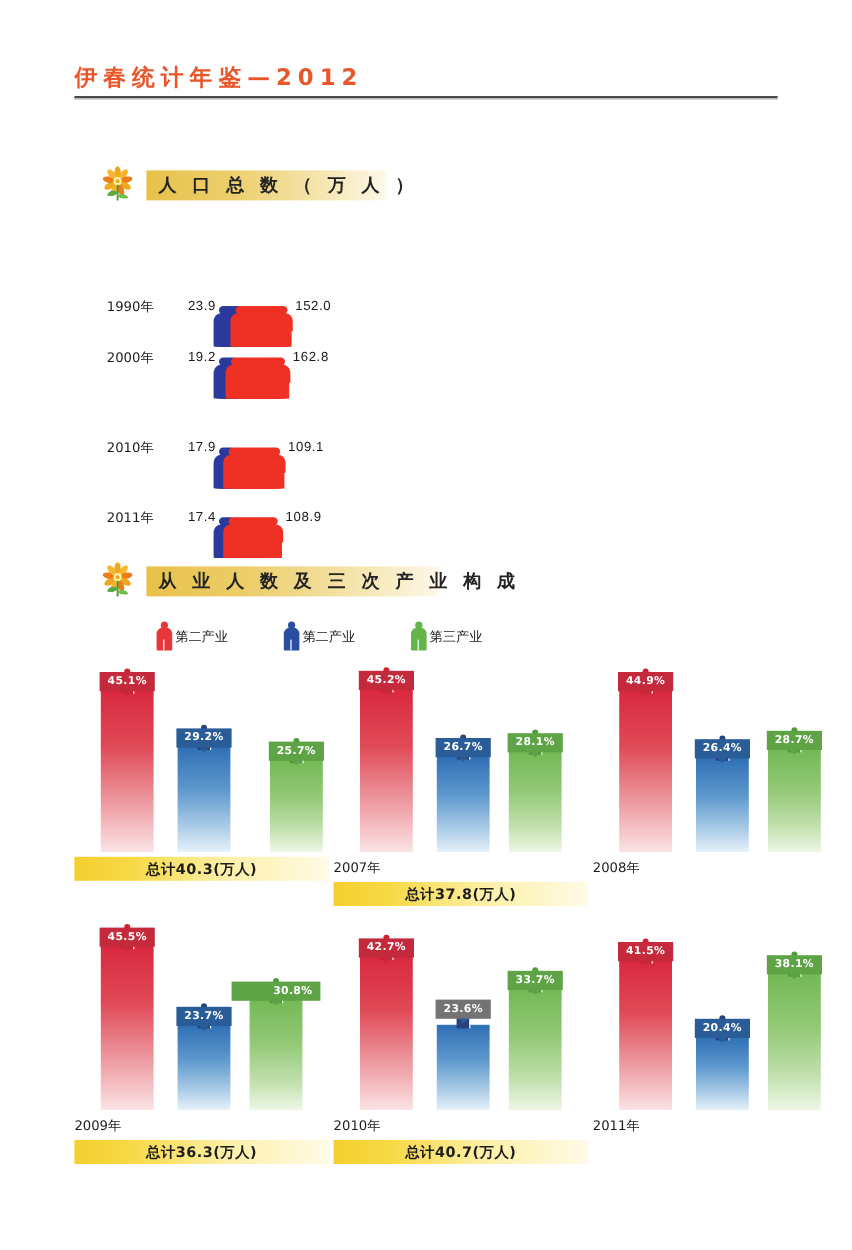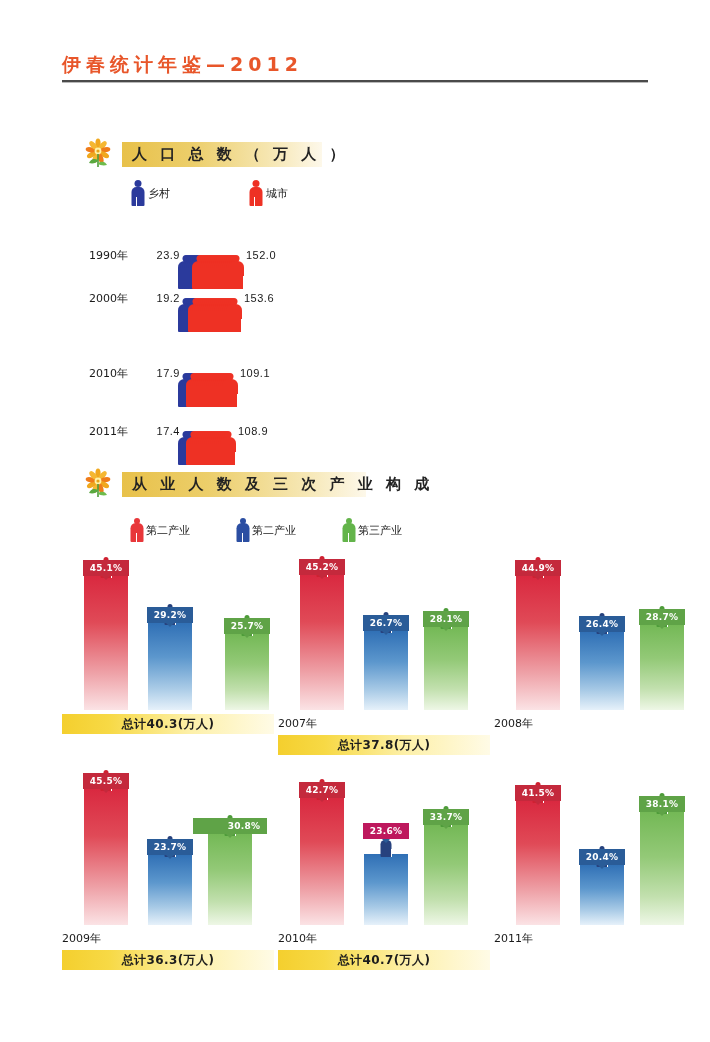--- a/index.html
+++ b/index.html
@@ -111,38 +111,20 @@
           <path d="M16 22 C10 19 8 23 7 25 C11 26 14 25 16 23 Z" fill="#5aa83f"></path>
           <path d="M16 25 C21 22 24 25 25 27 C21 28 18 27 16 26 Z" fill="#6fbb4c"></path>
         </g>
       </svg>
     </span>
     <span class="sec-title-band" style="width:178px;">
       <span class="sec-title-text">人 口 总 数 （ 万 人 ）</span>
     </span>
   </div>
 
-  <div class="legend" style="left:130px;top:180px;">
-    <span class="legend-item">
-      <span class="person" style="width:15px;height:26px;">
-        <span class="head" style="top:0;width:7px;height:7px;background:#2b3a9c;"></span>
-        <span class="body" style="top:7px;width:13px;height:19px;background:#2b3a9c;border-radius:5px 5px 1px 1px;"></span>
-        <span class="legsplit" style="left:6px;top:17px;width:1.4px;height:9px;"></span>
-      </span>
-      <span class="legend-label">乡村</span>
-    </span>
-    <span class="legend-item" style="margin-left:52px;">
-      <span class="person" style="width:15px;height:26px;">
-        <span class="head" style="top:0;width:7px;height:7px;background:#ee3124;"></span>
-        <span class="body" style="top:7px;width:13px;height:19px;background:#ee3124;border-radius:5px 5px 1px 1px;"></span>
-        <span class="legsplit" style="left:6px;top:17px;width:1.4px;height:9px;"></span>
-      </span>
-      <span class="legend-label">城市</span>
-    </span>
-  </div>
 
   <div id="picto-rows">
       <div class="picto-row" style="top: 232px;">
         <span class="picto-year">1990年</span>
         <span class="picto-left-val">23.9</span>
         <span class="picto-figs">
           <span style="margin-right:2px"><span class="person" style="width:16px;height:34px;"><span class="head" style="top:0;width:7px;height:7px;background:#2b3a9c;"></span><span class="body" style="top:6px;width:16px;height:28px;background:#2b3a9c;border-radius:6.4px 6.4px 1px 1px;"></span><span class="legsplit" style="left:7.3px;top:21.08px;width:1.5px;height:12.92px;background:#fff;"></span></span></span>
           <span style="margin-right:2px"><span class="person" style="width:16px;height:34px;"><span class="head" style="top:0;width:7px;height:7px;background:#2b3a9c;"></span><span class="body" style="top:6px;width:16px;height:28px;background:#2b3a9c;border-radius:6.4px 6.4px 1px 1px;"></span><span class="legsplit" style="left:7.3px;top:21.08px;width:1.5px;height:12.92px;background:#fff;"></span></span></span>
           <span style="margin-right:2px"><span class="person" style="width:16px;height:34px;"><span class="head" style="top:0;width:7px;height:7px;background:#2b3a9c;"></span><span class="body" style="top:6px;width:16px;height:28px;background:#2b3a9c;border-radius:6.4px 6.4px 1px 1px;"></span><span class="legsplit" style="left:7.3px;top:21.08px;width:1.5px;height:12.92px;background:#fff;"></span></span></span>
           <span style="margin-right:2px"><span class="person" style="width:16px;height:34px;"><span class="head" style="top:0;width:7px;height:7px;background:#2b3a9c;"></span><span class="body" style="top:6px;width:16px;height:28px;background:#2b3a9c;border-radius:6.4px 6.4px 1px 1px;"></span><span class="legsplit" style="left:7.3px;top:21.08px;width:1.5px;height:12.92px;background:#fff;"></span></span></span>
@@ -194,21 +176,21 @@
           <span style="margin-right:2px"><span class="person" style="width:16px;height:34px;"><span class="head" style="top:0;width:7px;height:7px;background:#ee3124;"></span><span class="body" style="top:6px;width:16px;height:28px;background:#ee3124;border-radius:6.4px 6.4px 1px 1px;"></span><span class="legsplit" style="left:7.3px;top:21.08px;width:1.5px;height:12.92px;background:#fff;"></span></span></span>
           <span style="margin-right:2px"><span class="person" style="width:16px;height:34px;"><span class="head" style="top:0;width:7px;height:7px;background:#ee3124;"></span><span class="body" style="top:6px;width:16px;height:28px;background:#ee3124;border-radius:6.4px 6.4px 1px 1px;"></span><span class="legsplit" style="left:7.3px;top:21.08px;width:1.5px;height:12.92px;background:#fff;"></span></span></span>
           <span style="margin-right:2px"><span class="person" style="width:16px;height:34px;"><span class="head" style="top:0;width:7px;height:7px;background:#ee3124;"></span><span class="body" style="top:6px;width:16px;height:28px;background:#ee3124;border-radius:6.4px 6.4px 1px 1px;"></span><span class="legsplit" style="left:7.3px;top:21.08px;width:1.5px;height:12.92px;background:#fff;"></span></span></span>
           <span style="margin-right:2px"><span class="person" style="width:16px;height:34px;"><span class="head" style="top:0;width:7px;height:7px;background:#ee3124;"></span><span class="body" style="top:6px;width:16px;height:28px;background:#ee3124;border-radius:6.4px 6.4px 1px 1px;"></span><span class="legsplit" style="left:7.3px;top:21.08px;width:1.5px;height:12.92px;background:#fff;"></span></span></span>
           <span style="margin-right:2px"><span class="person" style="width:16px;height:34px;"><span class="head" style="top:0;width:7px;height:7px;background:#ee3124;"></span><span class="body" style="top:6px;width:16px;height:28px;background:#ee3124;border-radius:6.4px 6.4px 1px 1px;"></span><span class="legsplit" style="left:7.3px;top:21.08px;width:1.5px;height:12.92px;background:#fff;"></span></span></span>
           <span style="margin-right:2px"><span class="person" style="width:16px;height:34px;"><span class="head" style="top:0;width:7px;height:7px;background:#ee3124;"></span><span class="body" style="top:6px;width:16px;height:28px;background:#ee3124;border-radius:6.4px 6.4px 1px 1px;"></span><span class="legsplit" style="left:7.3px;top:21.08px;width:1.5px;height:12.92px;background:#fff;"></span></span></span>
           <span style="margin-right:2px"><span class="person" style="width:16px;height:34px;"><span class="head" style="top:0;width:7px;height:7px;background:#ee3124;"></span><span class="body" style="top:6px;width:16px;height:28px;background:#ee3124;border-radius:6.4px 6.4px 1px 1px;"></span><span class="legsplit" style="left:7.3px;top:21.08px;width:1.5px;height:12.92px;background:#fff;"></span></span></span>
           <span style="margin-right:2px"><span class="person" style="width:16px;height:34px;"><span class="head" style="top:0;width:7px;height:7px;background:#ee3124;"></span><span class="body" style="top:6px;width:16px;height:28px;background:#ee3124;border-radius:6.4px 6.4px 1px 1px;"></span><span class="legsplit" style="left:7.3px;top:21.08px;width:1.5px;height:12.92px;background:#fff;"></span></span></span>
           <span style="margin-right:2px"><span class="person" style="width:16px;height:34px;"><span class="head" style="top:0;width:7px;height:7px;background:#ee3124;"></span><span class="body" style="top:6px;width:16px;height:28px;background:#ee3124;border-radius:6.4px 6.4px 1px 1px;"></span><span class="legsplit" style="left:7.3px;top:21.08px;width:1.5px;height:12.92px;background:#fff;"></span></span></span>
         </span>
-        <span class="picto-right-val">153.6</span>
+        <span class="picto-right-val">162.8</span>
       </div>
       <div class="picto-row" style="top: 350px;">
         <span class="picto-year">2010年</span>
         <span class="picto-left-val">17.9</span>
         <span class="picto-figs">
           <span style="margin-right:2px"><span class="person" style="width:16px;height:34px;"><span class="head" style="top:0;width:7px;height:7px;background:#2b3a9c;"></span><span class="body" style="top:6px;width:16px;height:28px;background:#2b3a9c;border-radius:6.4px 6.4px 1px 1px;"></span><span class="legsplit" style="left:7.3px;top:21.08px;width:1.5px;height:12.92px;background:#fff;"></span></span></span>
           <span style="margin-right:2px"><span class="person" style="width:16px;height:34px;"><span class="head" style="top:0;width:7px;height:7px;background:#2b3a9c;"></span><span class="body" style="top:6px;width:16px;height:28px;background:#2b3a9c;border-radius:6.4px 6.4px 1px 1px;"></span><span class="legsplit" style="left:7.3px;top:21.08px;width:1.5px;height:12.92px;background:#fff;"></span></span></span>
           <span style="margin-right:2px"><span class="person" style="width:16px;height:34px;"><span class="head" style="top:0;width:7px;height:7px;background:#2b3a9c;"></span><span class="body" style="top:6px;width:16px;height:28px;background:#2b3a9c;border-radius:6.4px 6.4px 1px 1px;"></span><span class="legsplit" style="left:7.3px;top:21.08px;width:1.5px;height:12.92px;background:#fff;"></span></span></span>
           <span style="margin-right:2px"><span class="person" style="width:16px;height:34px;"><span class="head" style="top:0;width:7px;height:7px;background:#2b3a9c;"></span><span class="body" style="top:6px;width:16px;height:28px;background:#2b3a9c;border-radius:6.4px 6.4px 1px 1px;"></span><span class="legsplit" style="left:7.3px;top:21.08px;width:1.5px;height:12.92px;background:#fff;"></span></span></span>
           <span style="margin-right:2px"><span class="person" style="width:16px;height:34px;"><span class="head" style="top:0;width:7px;height:7px;background:#ee3124;"></span><span class="body" style="top:6px;width:16px;height:28px;background:#ee3124;border-radius:6.4px 6.4px 1px 1px;"></span><span class="legsplit" style="left:7.3px;top:21.08px;width:1.5px;height:12.92px;background:#fff;"></span></span></span>
@@ -403,21 +385,21 @@
       <div class="chart" style="left: 278px; top: 775px;">
         <div class="chart-plot">
           <div class="bar-col" style="left:22px;height:128px;">
             <div class="bar-fill" style="height:128px;background:linear-gradient(180deg,#d9283f 0%,#e04a57 35%,#eea0a6 72%,#fbe3e5 100%);"></div>
             <div class="bar-icon" style="bottom:146px;"><span class="person" style="width:11px;height:21px;"><span class="head" style="top:0;width:5px;height:5px;background:#cf2131;"></span><span class="body" style="top:4px;width:11px;height:17px;background:#cf2131;border-radius:4.4px 4.4px 1px 1px;"></span><span class="legsplit" style="left:4.8px;top:13.02px;width:1.5px;height:7.98px;background:#fff;"></span></span></div>
             <div class="bar-tag" style="bottom:127px;background:#c4293c;">42.7%<span style="position:absolute;left:50%;bottom:-4px;margin-left:-4px;width:0;height:0;border-left:4px solid transparent;border-right:4px solid transparent;border-top:4px solid #c4293c;"></span></div>
           </div>
           <div class="bar-col" style="left:86px;height:71px;">
             <div class="bar-fill" style="height:71px;background:linear-gradient(180deg,#2f6fb5 0%,#5c97cd 40%,#a8cae6 75%,#e6f1fa 100%);"></div>
             <div class="bar-icon" style="bottom:89px;"><span class="person" style="width:11px;height:21px;"><span class="head" style="top:0;width:5px;height:5px;background:#27427e;"></span><span class="body" style="top:4px;width:11px;height:17px;background:#27427e;border-radius:4.4px 4.4px 1px 1px;"></span><span class="legsplit" style="left:4.8px;top:13.02px;width:1.5px;height:7.98px;background:#fff;"></span></span></div>
-            <div class="bar-tag" style="bottom:86px;background:#be185d;">23.6%<span style="position:absolute;left:50%;bottom:-4px;margin-left:-4px;width:0;height:0;border-left:4px solid transparent;border-right:4px solid transparent;border-top:4px solid #2a5c98;"></span></div>
+            <div class="bar-tag" style="bottom:76px;background:#737373;">23.6%<span style="position:absolute;left:50%;bottom:-4px;margin-left:-4px;width:0;height:0;border-left:4px solid transparent;border-right:4px solid transparent;border-top:4px solid #2a5c98;"></span></div>
           </div>
           <div class="bar-col" style="left:146px;height:101px;">
             <div class="bar-fill" style="height:101px;background:linear-gradient(180deg,#73b855 0%,#93c977 40%,#c2e0ae 75%,#eef7e6 100%);"></div>
             <div class="bar-icon" style="bottom:119px;"><span class="person" style="width:11px;height:21px;"><span class="head" style="top:0;width:5px;height:5px;background:#4e9c3a;"></span><span class="body" style="top:4px;width:11px;height:17px;background:#4e9c3a;border-radius:4.4px 4.4px 1px 1px;"></span><span class="legsplit" style="left:4.8px;top:13.02px;width:1.5px;height:7.98px;background:#fff;"></span></span></div>
             <div class="bar-tag" style="bottom:100px;background:#5fa347;">33.7%<span style="position:absolute;left:50%;bottom:-4px;margin-left:-4px;width:0;height:0;border-left:4px solid transparent;border-right:4px solid transparent;border-top:4px solid #5fa347;"></span></div>
           </div>
         </div>
         <div class="chart-year">2010年</div>
         <div class="chart-total">总计40.7(万人)</div>
       </div>

